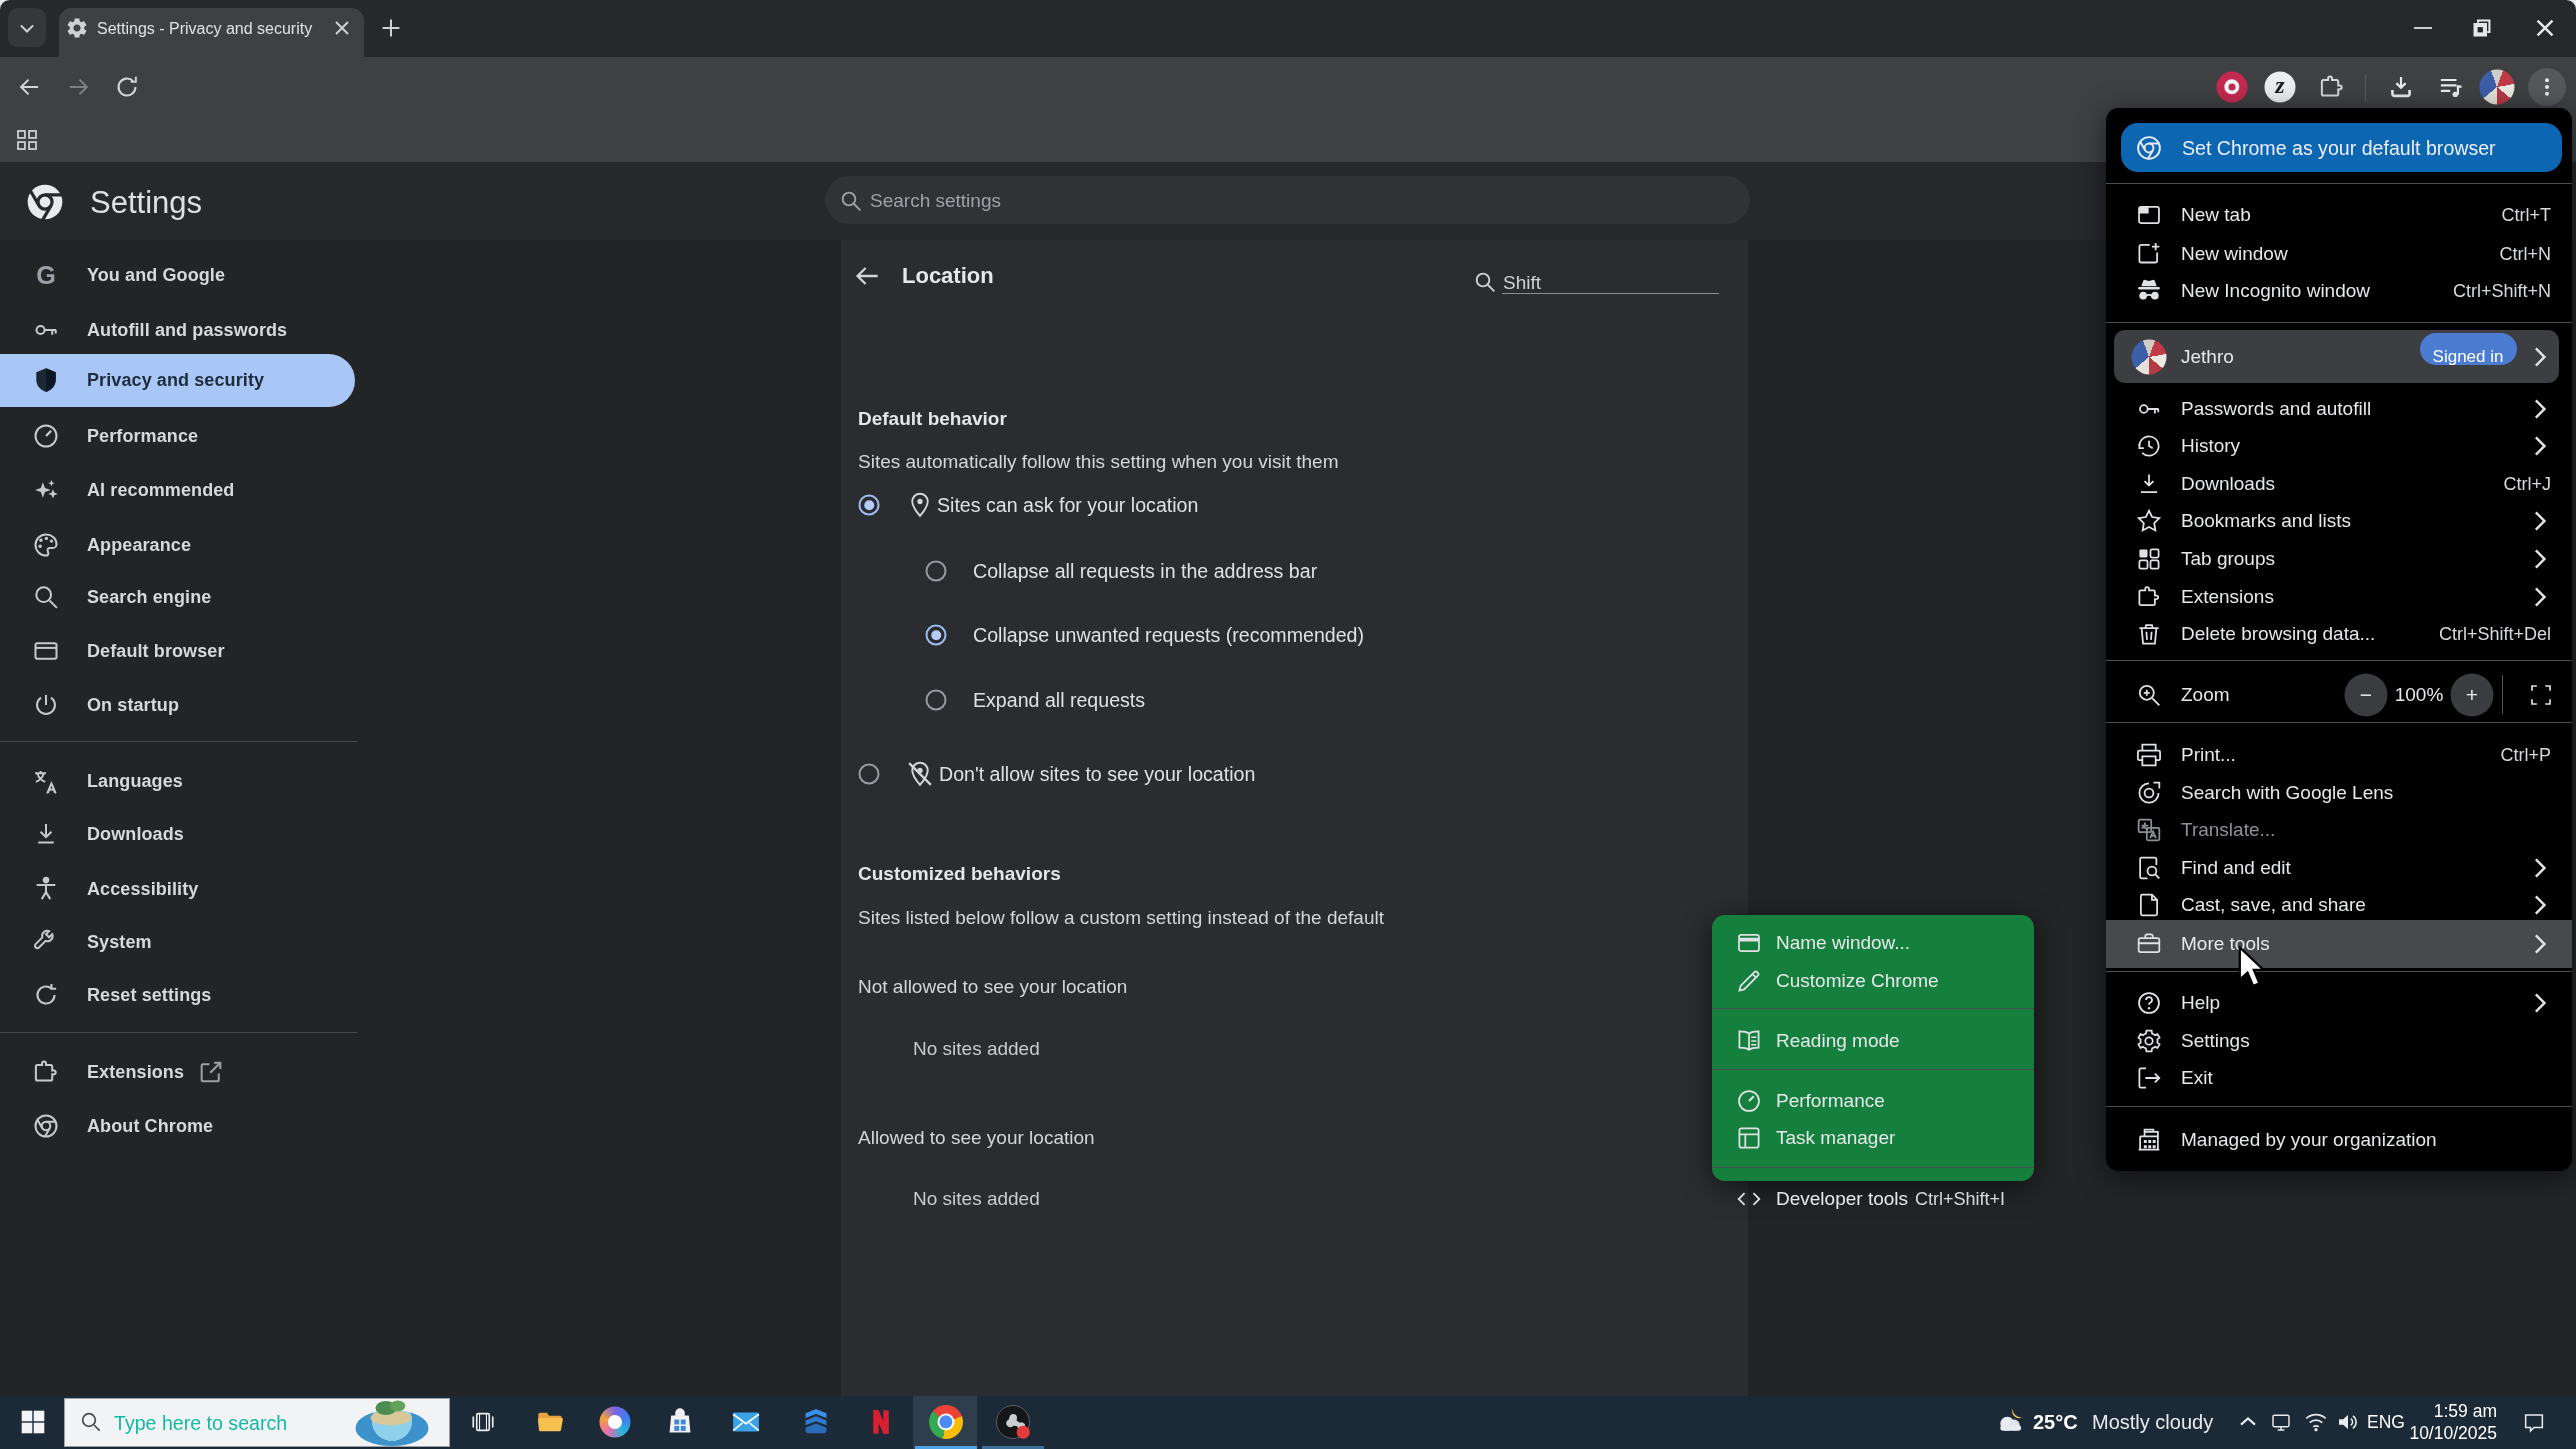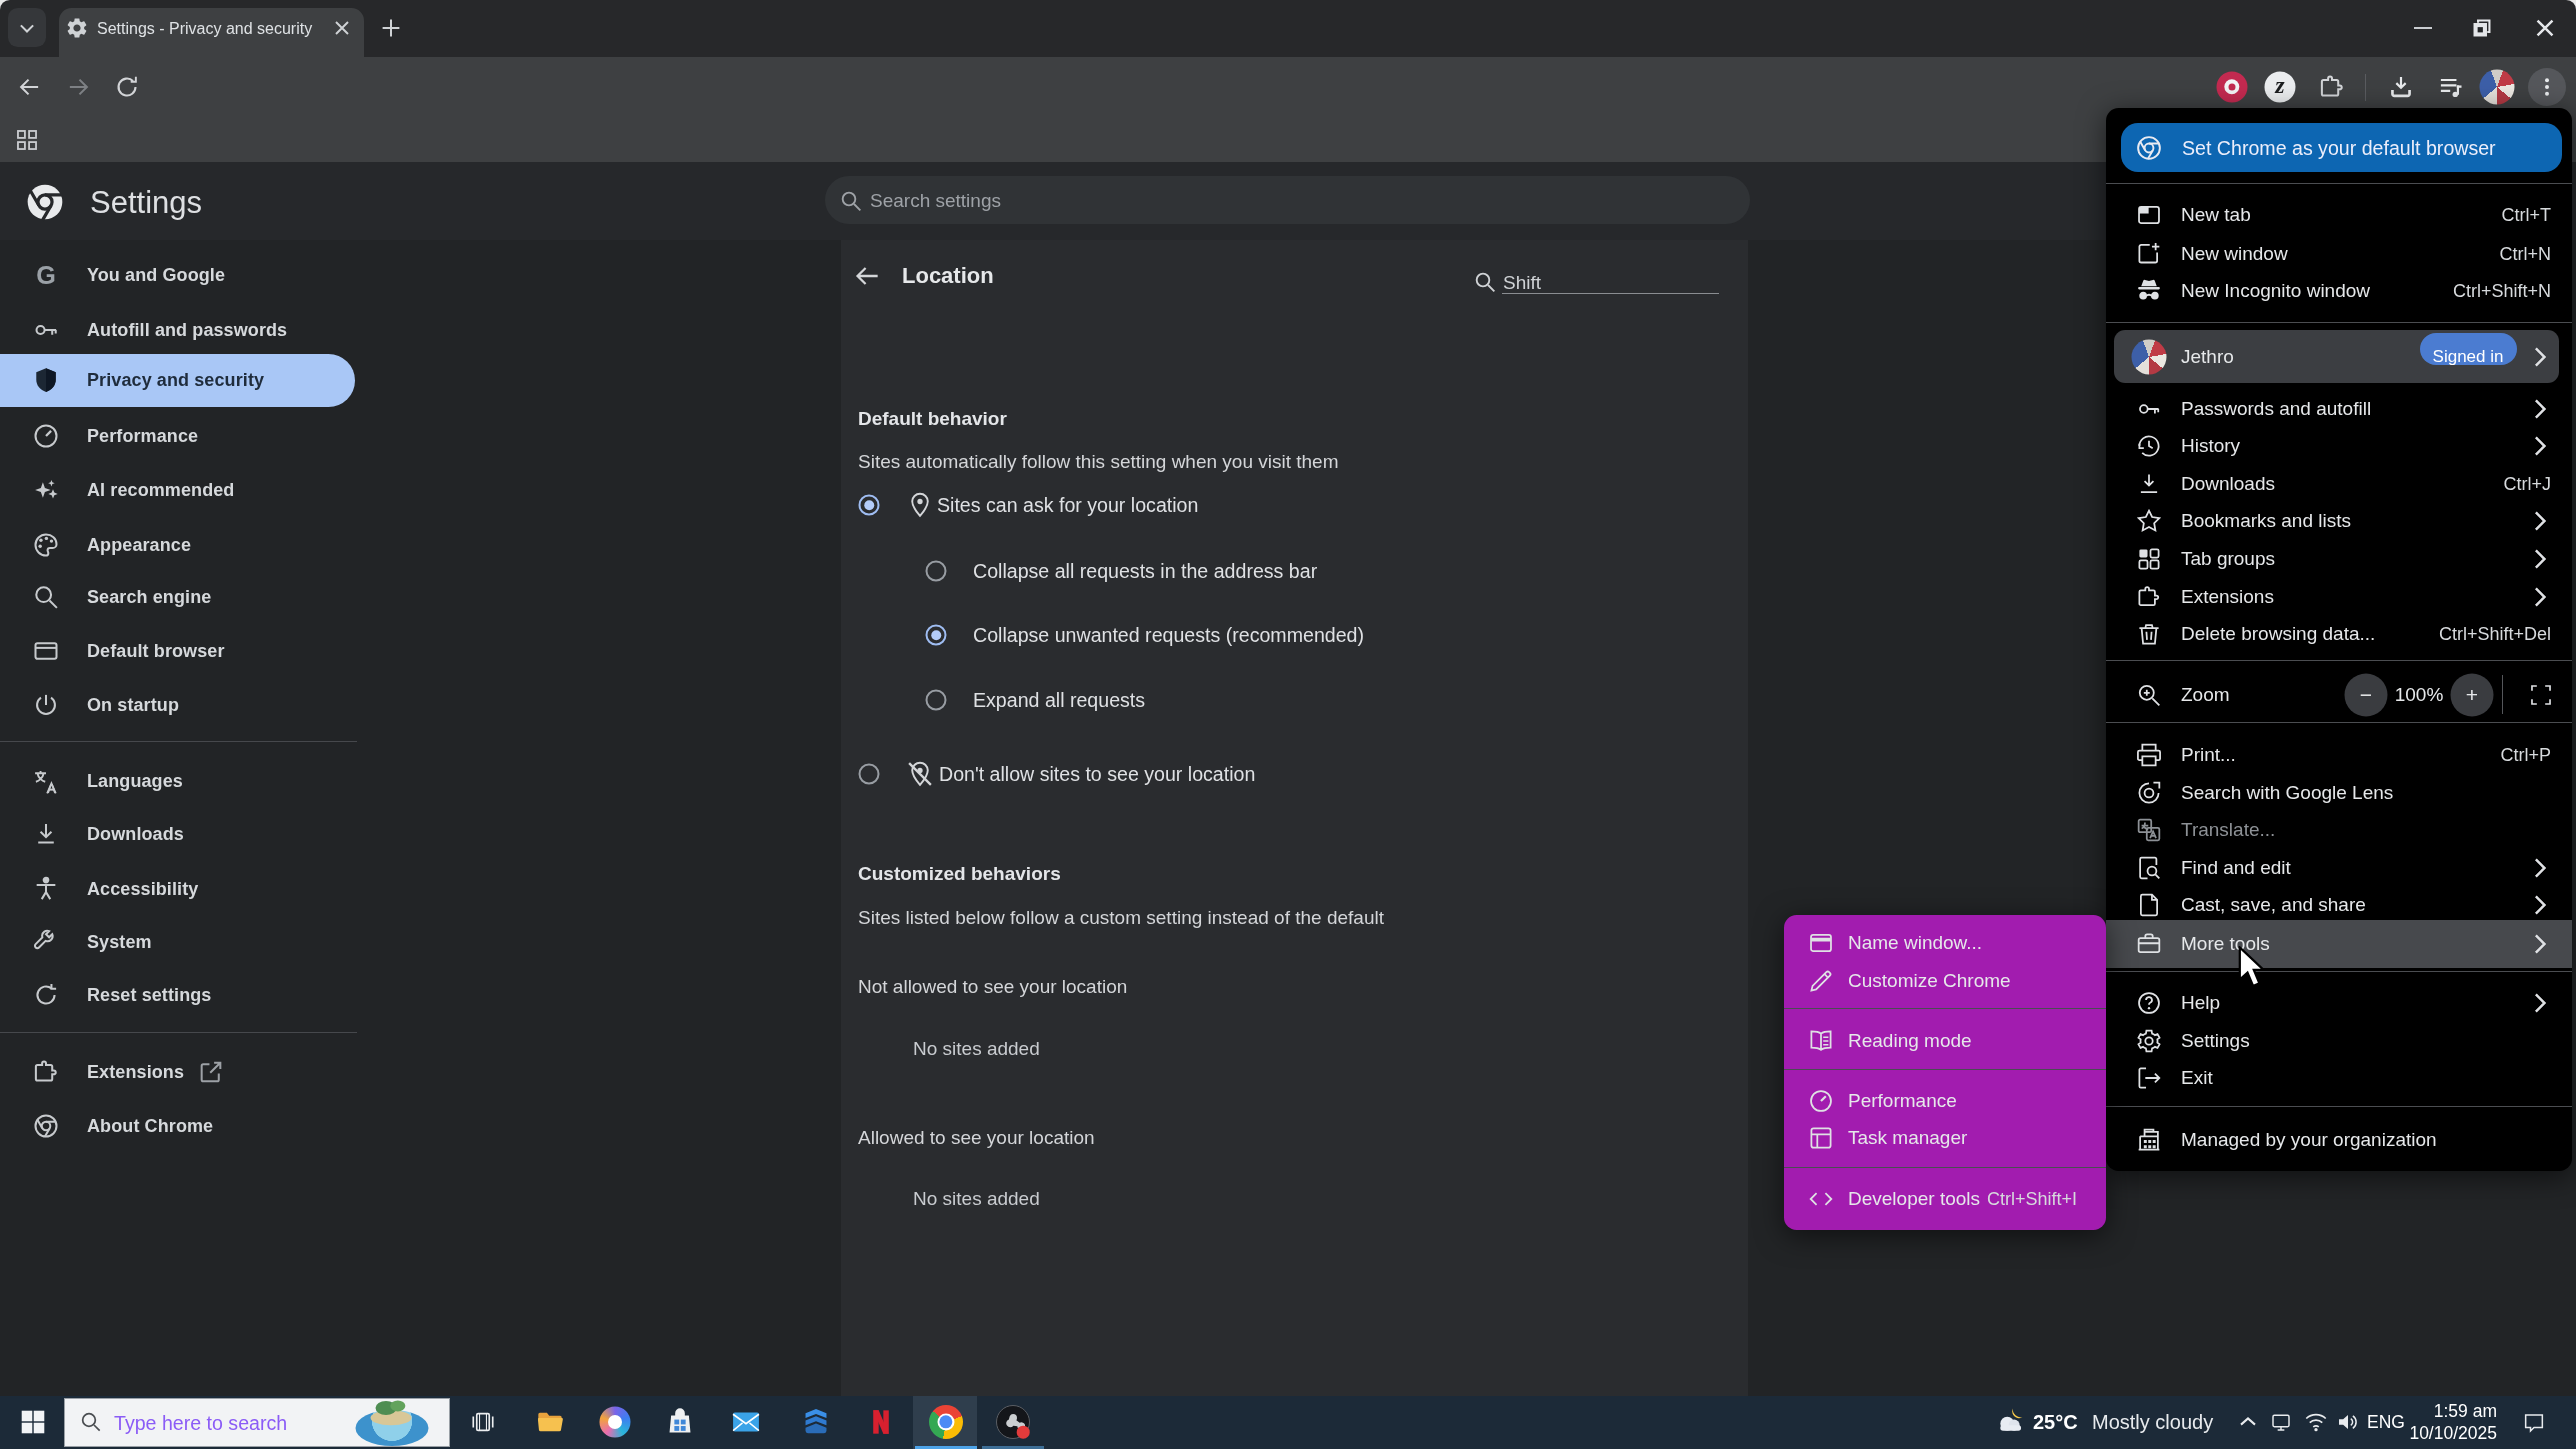--- a/index.html
+++ b/index.html
@@ -26,21 +26,21 @@
 .ctr{transform:translate(-50%,-50%)}
 .sep{background:#4b4d51;height:1.4px}
 
 #menu{left:2106px;top:108px;width:466px;height:1063px;background:#000000;border-radius:12.6px;box-shadow:0 5.6px 28px rgba(0,0,0,.55)}
 #menu .sep{position:absolute;left:0;width:466px}
 .mi{position:absolute;transform:translate(-50%,-50%)}
 .ml{position:absolute;left:75px;transform:translateY(-50%);color:#e6e8ea;font-size:19px}
 .ms{position:absolute;right:21px;transform:translateY(-50%);color:#d7dadd;font-size:18px}
 .ar{position:absolute;right:25px;transform:translateY(-50%)}
 .mic{stroke:#dfe1e4;stroke-width:2.4;fill:none}
-#submenu{left:1784px;top:915px;width:322px;height:315px;background:#a21caf;border-radius:12.6px;box-shadow:0 5.6px 28px rgba(0,0,0,.55)}
+#submenu{left:1712px;top:915px;width:322px;height:266px;background:#15803d;border-radius:12.6px;box-shadow:0 5.6px 28px rgba(0,0,0,.55)}
 
 .radio{width:21px;height:21px;border-radius:50%;border:2.8px solid #989da3}
 .radioB{width:21px;height:21px;border-radius:50%;border:2.8px solid #9fbdf2}
 .radioB .dot{position:absolute;left:50%;top:50%;width:10.5px;height:10.5px;border-radius:50%;background:#b3ccf9;transform:translate(-50%,-50%)}
 
 #task{left:0;top:1396px;width:2576px;height:53px;background:#1c2a38}
 </style>
 </head>
 <body>
 <div id="app">
@@ -605,21 +605,21 @@
         <rect x="18" y="18" width="15" height="15"></rect>
       </g>
     </svg>
   <div class="abs" style="left:64px;top:1398px;width:386px;height:49px;background:#f2f3f5;border:0.7px solid #9aa0a6"></div>
   <svg class="abs ctr" style="left:91px;top:1422px" width="24" height="24" viewBox="0 0 36 36">
       <g stroke="#4a4d51" stroke-width="2.6" fill="none">
         <circle cx="15" cy="15" r="9.5"></circle>
         <path d="M22.5 22.5L31 31"></path>
       </g>
     </svg>
-  <div class="abs cy" style="left:114px;top:1423px;color:#8b5cf6;font-size:19.6px">Type here to search</div>
+  <div class="abs cy" style="left:114px;top:1423px;color:#14b8a6;font-size:19.6px">Type here to search</div>
   <div class="abs ctr" style="left:392px;top:1428px;width:73px;height:36px;border-radius:50%;background:radial-gradient(circle at 50% 30%,#8fd0ea 0 45%,#3d92cc 46% 100%)"></div>
   <div class="abs ctr" style="left:391px;top:1418px;width:41px;height:15.4px;border-radius:50%;background:#d8c797"></div>
   <div class="abs ctr" style="left:386px;top:1408px;width:21px;height:14px;border-radius:50%;background:#4e8d52"></div>
   <div class="abs ctr" style="left:398px;top:1406px;width:15.4px;height:11.2px;border-radius:50%;background:#63a35c"></div>
   <svg class="abs ctr" style="left:483px;top:1422px" width="25" height="25" viewBox="0 0 36 36">
       <g fill="none" stroke="#eceef0" stroke-width="2.4">
         <rect x="9" y="6" width="18" height="24" rx="2"></rect>
         <path d="M4 10v16M32 10v16"></path>
         <path d="M13 6v24M23 6v24" stroke-width="1.6"></path>
       </g>

